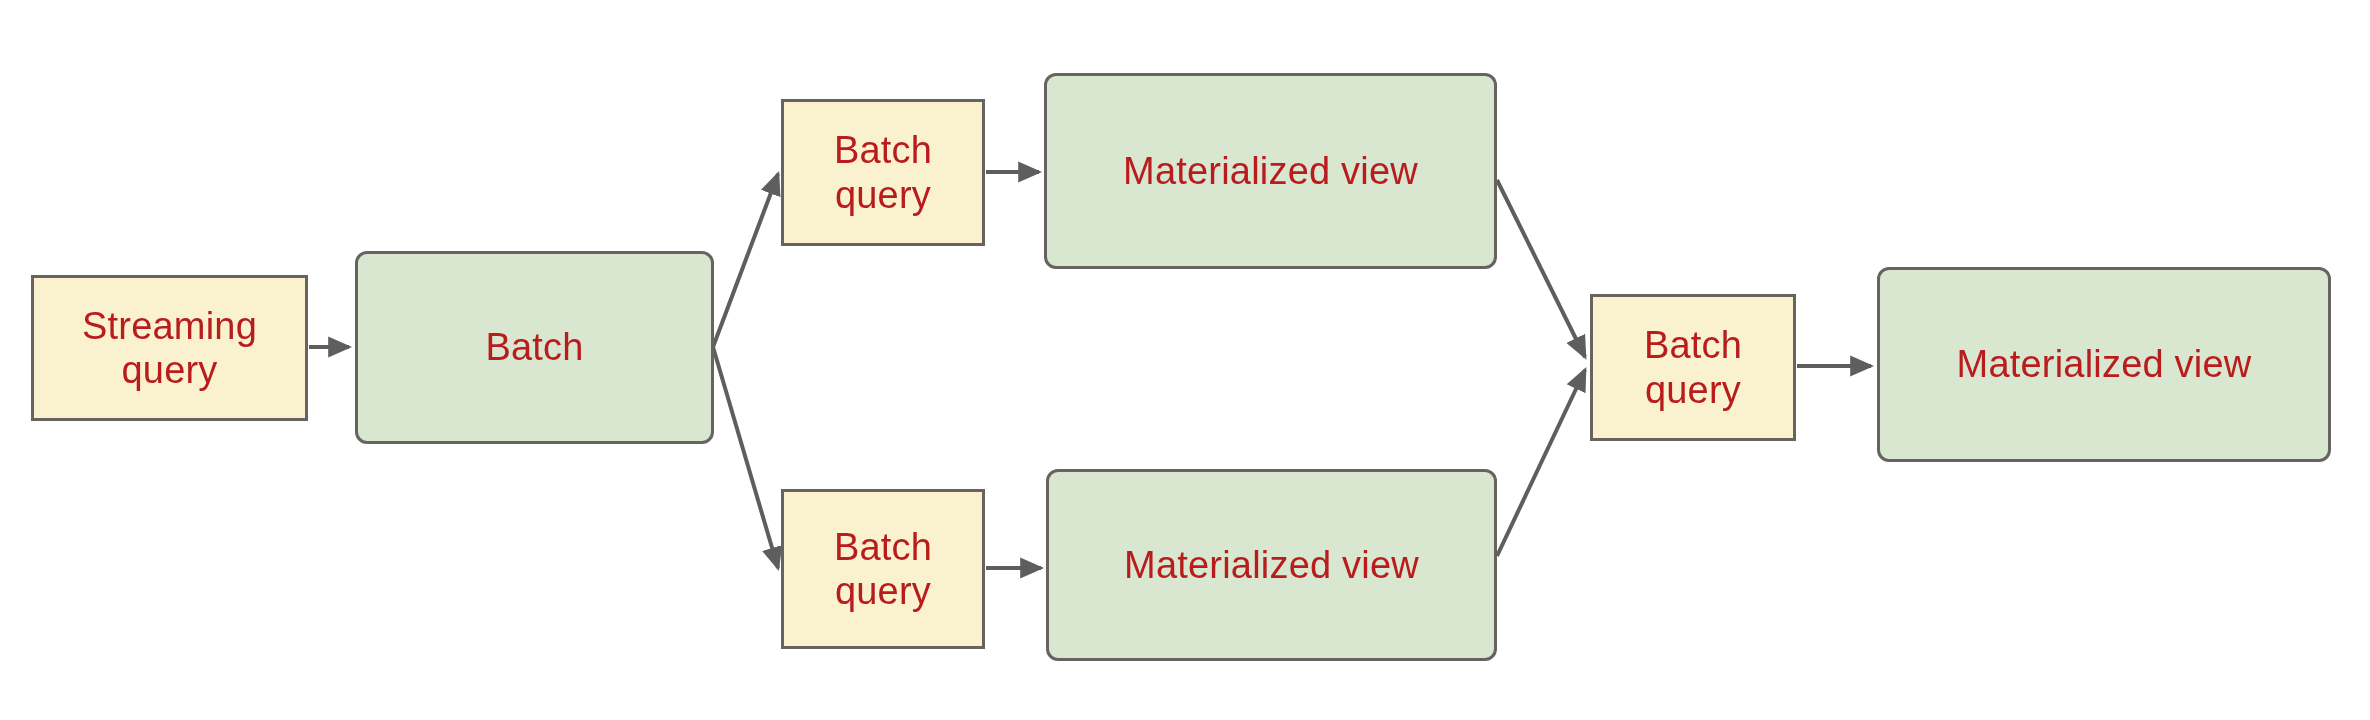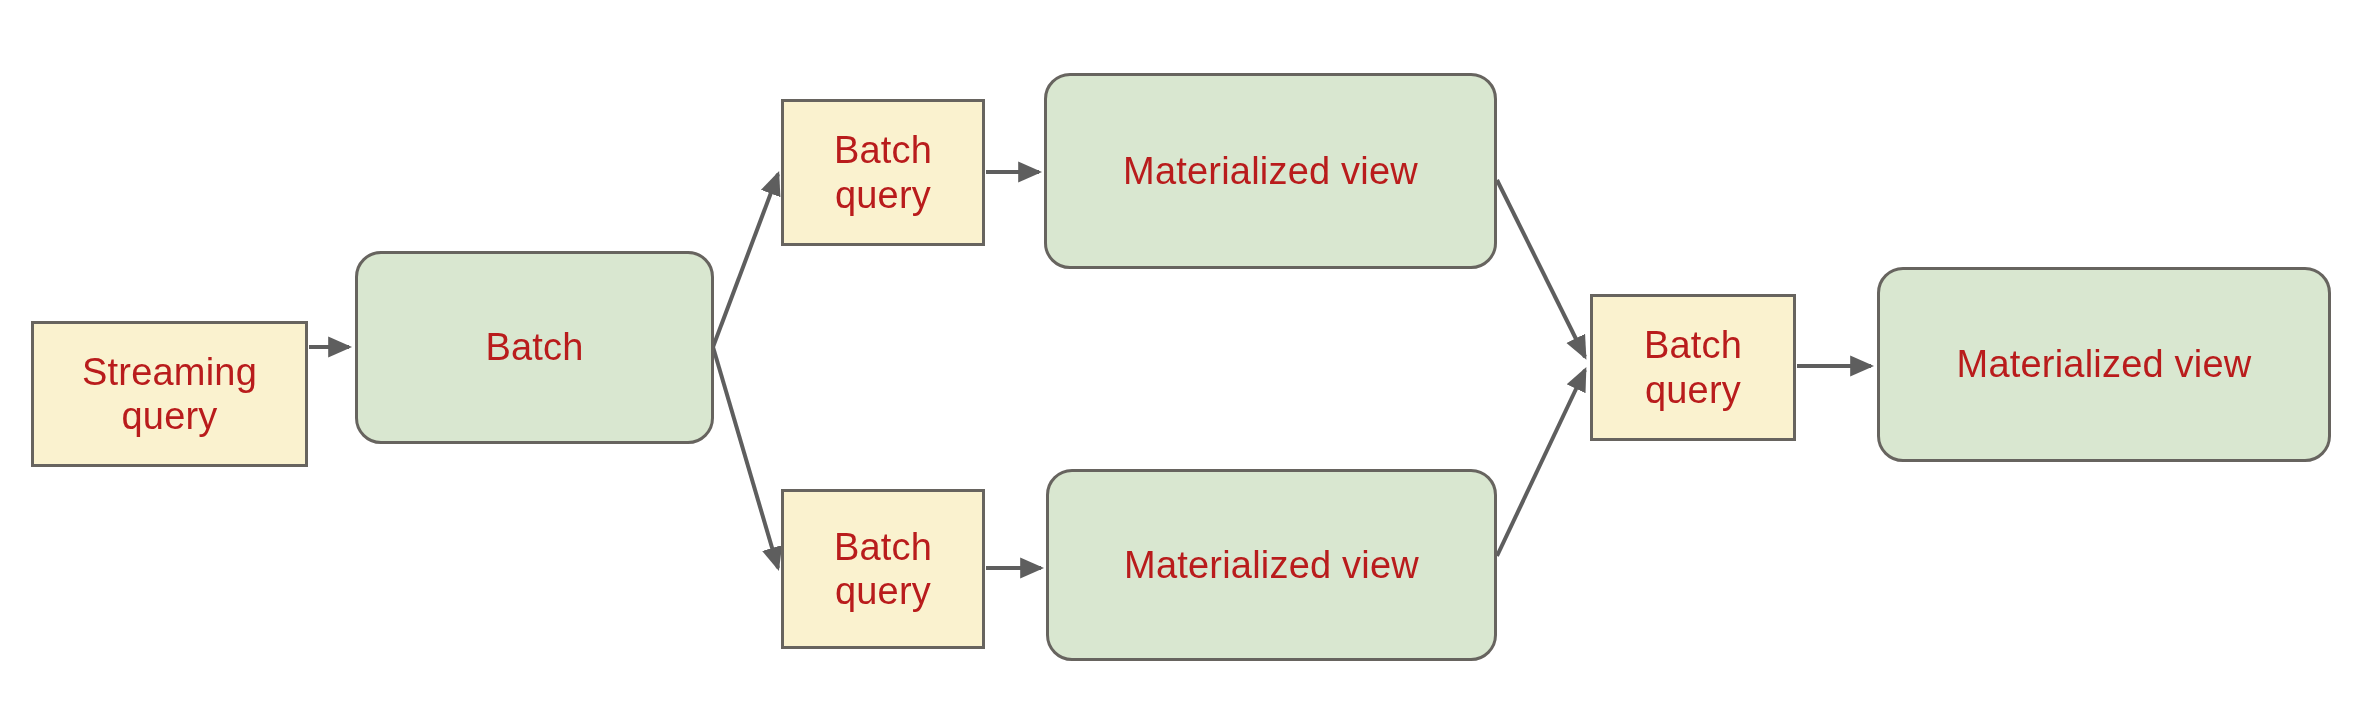--- a/index.html
+++ b/index.html
@@ -41,21 +41,21 @@
     white-space: pre-line;
     border: 3px solid #67645f;
     z-index: 2;
   }
   .node-process {
     background: #faf2cf;
     border-radius: 0;
   }
   .node-store {
     background: #d9e7d0;
-    border-radius: 26px;
+    border-radius: 12px;
   }
   .node-label {
     display: block;
     padding: 0 8px;
   }
 </style>
 </head>
 <body>
 
 <div id="diagram-canvas">
@@ -71,21 +71,21 @@
         <polyline points="713,347 778,174" marker-end="url(#arrowhead)"></polyline>
         <polyline points="713,347 778,568" marker-end="url(#arrowhead)"></polyline>
         <polyline points="986,172 1039,172" marker-end="url(#arrowhead)"></polyline>
         <polyline points="986,568 1041,568" marker-end="url(#arrowhead)"></polyline>
         <polyline points="1497,180 1585,357" marker-end="url(#arrowhead)"></polyline>
         <polyline points="1497,556 1585,370" marker-end="url(#arrowhead)"></polyline>
         <polyline points="1797,366 1871,366" marker-end="url(#arrowhead)"></polyline>
       </g>
   </svg>
 
-  <div class="node node-process" style="left: 31px; top: 275px; width: 277px; height: 146px; margin-top: 46px;">
+  <div class="node node-process" style="left: 31px; top: 275px; width: 277px; height: 146px;">
     <span class="node-label">Streaming
 query</span>
   </div>
 
   <div class="node node-store" style="left: 355px; top: 251px; width: 359px; height: 193px;">
     <span class="node-label">Batch</span>
   </div>
 
   <div class="node node-process" style="left: 781px; top: 99px; width: 204px; height: 147px;">
     <span class="node-label">Batch

